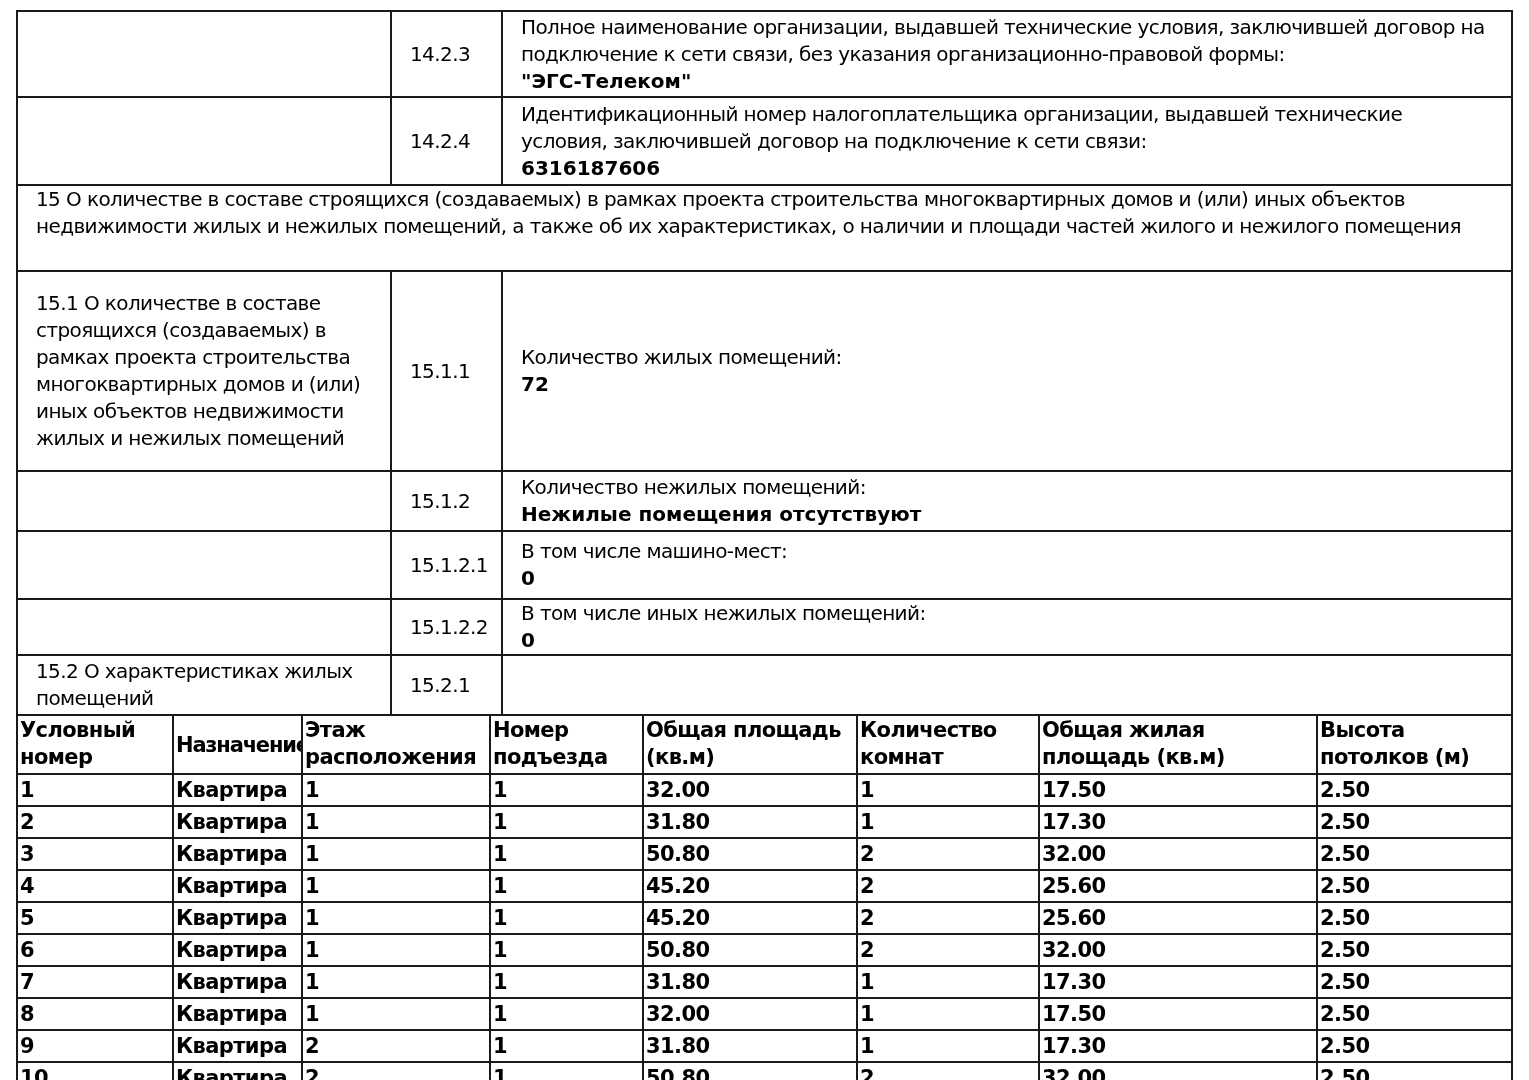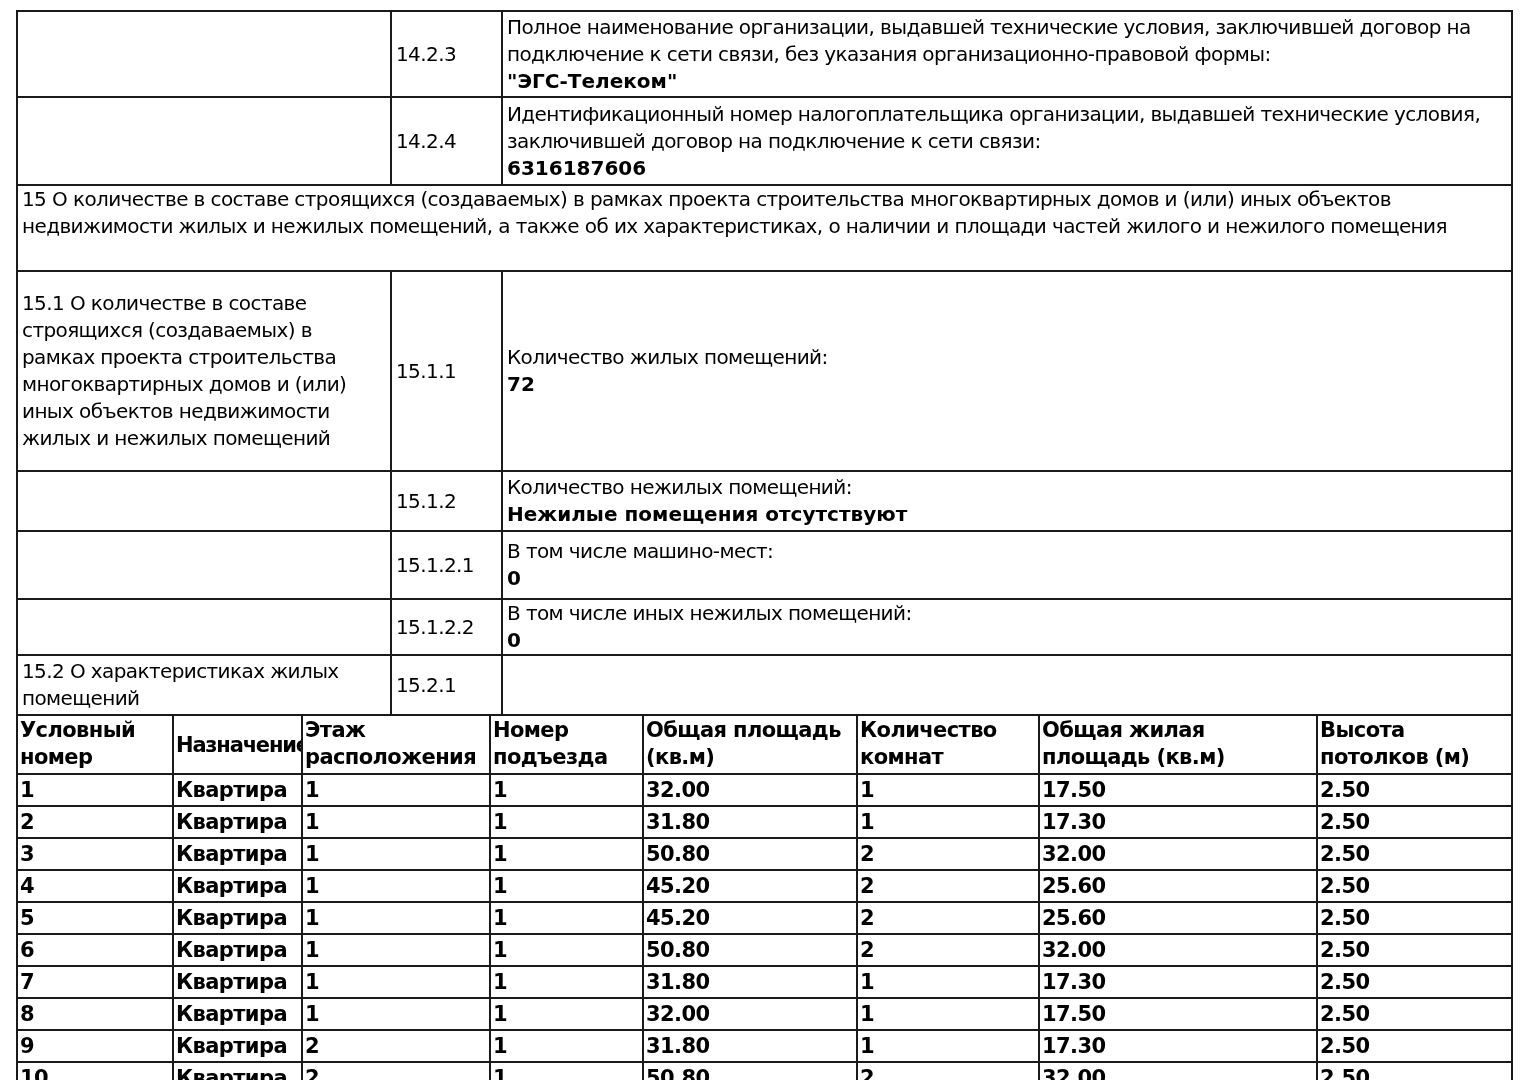--- a/index.html
+++ b/index.html
@@ -2,21 +2,21 @@
 <html><head>
 <meta charset="utf-8">
 <style>
   html, body { margin:0; padding:0; background:#ffffff; }
   body { width:1529px; height:1080px; position:relative; overflow:hidden;
          font-family:"DejaVu Sans", sans-serif; color:#000; }
   .doc { position:absolute; left:16px; top:10px; width:1497px; }
   table { border-collapse:collapse; width:100%; table-layout:fixed; }
   td { border:2px solid #1a1a1a; vertical-align:middle; padding:0 2px;
        font-size:20px; line-height:27px; letter-spacing:-0.6px; overflow:hidden; }
-  .upper td { padding:0 4px; }
+  .upper td { padding:0 18px; }
   .bold { font-weight:bold; letter-spacing:0; }
   .t2 { margin-top:-2px;font-weight:bold; }
   .t2 td { height:30px; font-size:21px; line-height:28px; padding:0 2px; vertical-align:middle; }
   .t2 .hdr td { height:56px; line-height:27px; vertical-align:top; padding-top:1px; }
   .va-top { vertical-align:top; }
 </style>
 </head>
 <body>
 
 <div class="doc">

